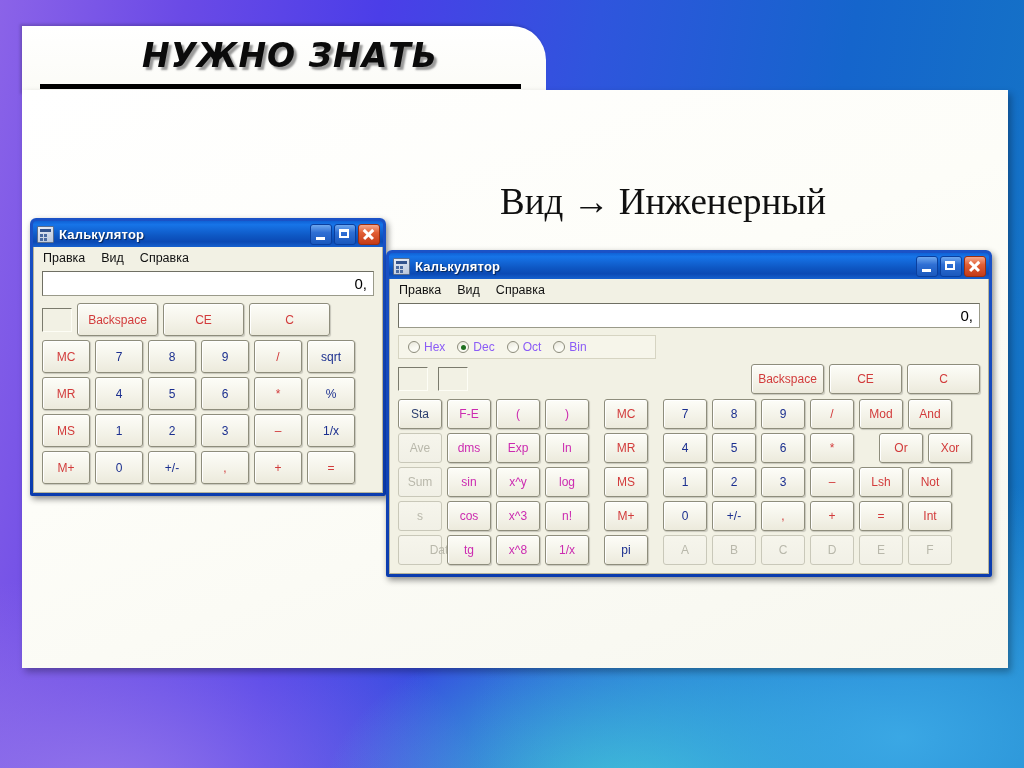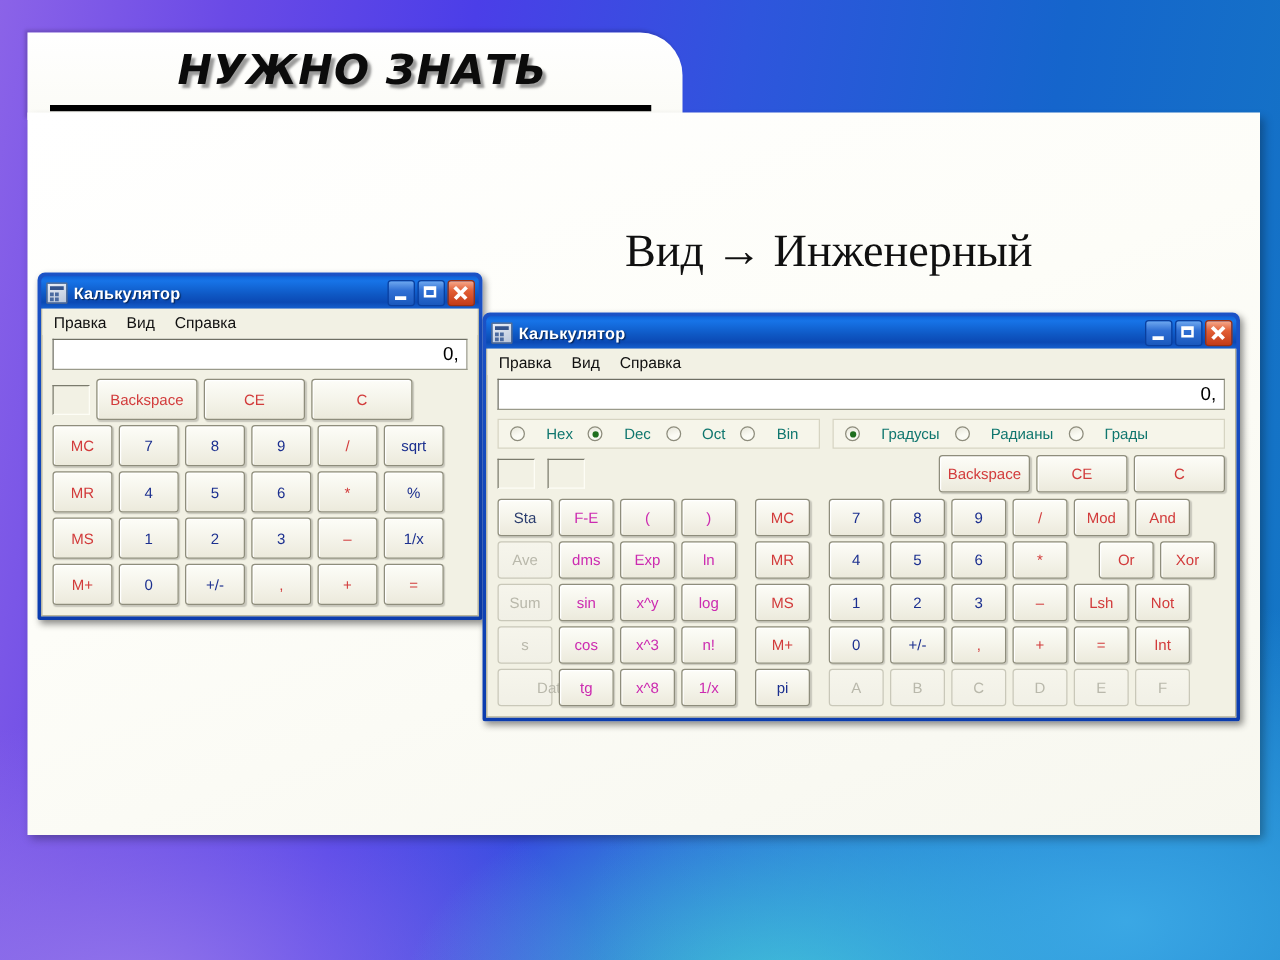--- a/index.html
+++ b/index.html
@@ -153,21 +153,21 @@
   #calc-sci .k-wide{width:73px;}
 
   .radio-bar{
     display:flex;gap:10px;margin:0 8px 5px 8px;
   }
   .radio-group{
     border:1px solid #d6d4c2;background:#f6f5ea;
     display:flex;align-items:center;gap:12px;padding:4px 9px;
     box-sizing:border-box;
   }
-  .rad{display:flex;align-items:center;gap:17px;font-size:12px;color:#0f766e;white-space:nowrap;}
+  .rad{display:flex;align-items:center;gap:4px;font-size:12px;color:#8b5cf6;white-space:nowrap;}
   .rad .dot{
     width:12px;height:12px;border-radius:50%;
     background:linear-gradient(160deg,#e7e6da 0%,#fbfbf4 60%);
     border:1px solid #8d8c7c;box-sizing:border-box;position:relative;flex:none;
   }
   .rad.on .dot::after{
     content:"";position:absolute;left:2.5px;top:2.5px;width:5px;height:5px;
     border-radius:50%;background:#1f6f1f;
   }
   .chk-bar{display:flex;align-items:center;gap:10px;margin:0 8px 5px 8px;}
@@ -285,34 +285,20 @@
             </div>
             <div class="rad">
               <span class="dot"></span>
               <span>Oct</span>
             </div>
             <div class="rad">
               <span class="dot"></span>
               <span>Bin</span>
             </div>
           </div>
-        <div class="radio-group" id="angle-group" style="flex:1;">
-            <div class="rad on">
-              <span class="dot"></span>
-              <span>Градусы</span>
-            </div>
-            <div class="rad">
-              <span class="dot"></span>
-              <span>Радианы</span>
-            </div>
-            <div class="rad">
-              <span class="dot"></span>
-              <span>Грады</span>
-            </div>
-          </div>
       </div>
       <div class="chk-bar">
         <div class="indicator-box"></div>
         <div class="indicator-box"></div>
         <div class="spacer"></div>
         <div class="krow" id="sci-topkeys">
             <div class="key k-wide" style="color: rgb(210, 59, 59);">Backspace</div>
             <div class="key k-wide" style="color: rgb(210, 59, 59);">CE</div>
             <div class="key k-wide" style="color: rgb(210, 59, 59);">C</div>
           </div>

